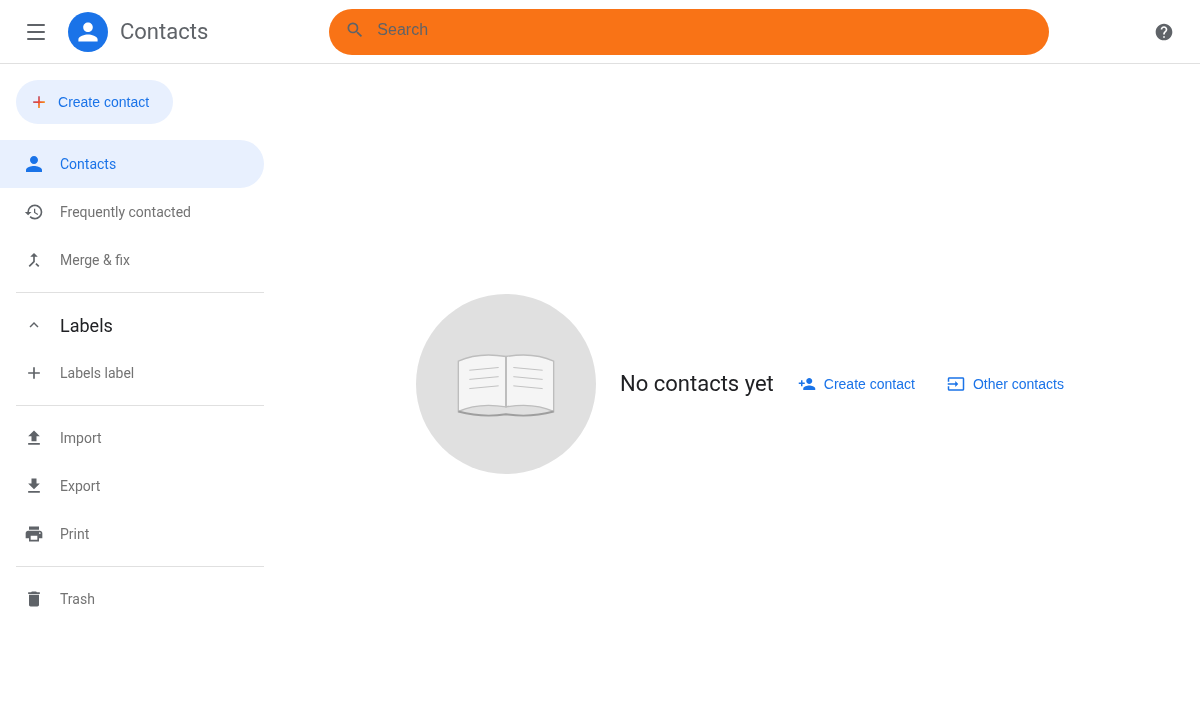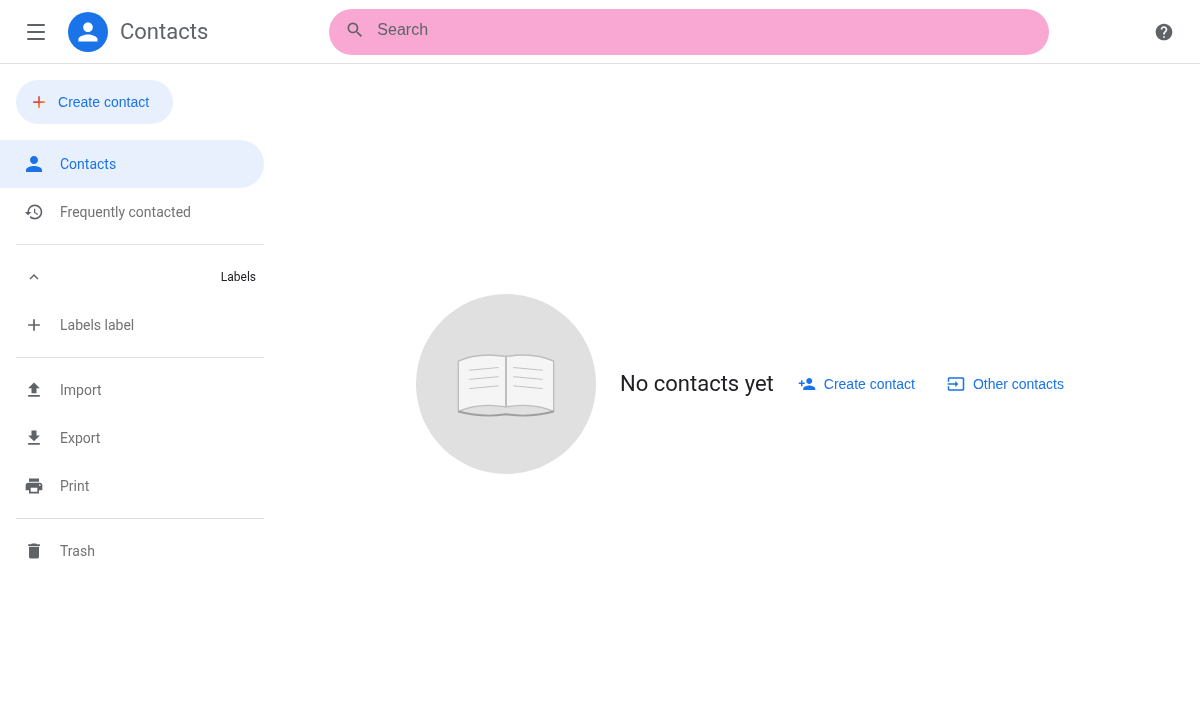--- a/index.html
+++ b/index.html
@@ -41,21 +41,21 @@
     }
     .search-bar {
       flex: 1;
       max-width: 720px;
       margin: 0 auto;
     }
     .search-bar input {
       width: 100%;
       height: 46px;
       border: none;
-      background: #f9a8d4;
+      background: #f97316;
       border-radius: 24px;
       padding: 0 20px 4px 48px;
       font-size: 16px;
       color: #202124;
       outline: none;
     }
     .search-bar input::placeholder { color: #5f6368; }
     .search-bar-wrapper {
       position: relative;
     }
@@ -148,24 +148,23 @@
       margin: 8px 16px;
     }
 
     .labels-section { padding: 0; }
     .labels-header {
       display: flex;
       align-items: center;
       padding: 0 24px;
       height: 48px;
       gap: 16px;
-      font-size: 12px;
+      font-size: 18px;
       color: #202124;
       cursor: pointer;
-      justify-content: space-between;
     }
     .chevron-icon { width: 20px; height: 20px; display: flex; align-items: center; justify-content: center; }
 
     
     .main-content {
       flex: 1;
       display: flex;
       flex-direction: column;
       align-items: center;
       justify-content: center;
@@ -267,20 +266,28 @@
     <div class="nav-item">
       <div class="nav-icon">
         <svg viewBox="0 0 24 24">
             <path d="M13 3a9 9 0 0 0-9 9H1l3.89 3.89.07.14L9 12H6c0-3.87 3.13-7 7-7s7 3.13 7 7-3.13 7-7 7c-1.93 0-3.68-.79-4.94-2.06l-1.42 1.42A8.954 8.954 0 0 0 13 21a9 9 0 0 0 0-18zm-1 5v5l4.28 2.54.72-1.21-3.5-2.08V8H12z"></path>
           </svg>
       </div>
       <span>Frequently contacted</span>
     </div>
 
 
+    <div class="nav-item">
+      <div class="nav-icon">
+        <svg viewBox="0 0 24 24">
+            <path d="M17 20.41L18.41 19 15 15.59 13.59 17 17 20.41zM7.5 8H11v5.59L5.59 19 7 20.41l6-6V8h3.5L12 3.5 7.5 8z"></path>
+          </svg>
+      </div>
+      <span>Merge &amp; fix</span>
+    </div>
 
     <div class="sidebar-divider"></div>
 
     <div class="labels-section">
       <div class="labels-header">
         <div class="chevron-icon">
           <svg width="18" height="18" viewBox="0 0 24 24" fill="#5f6368">
               <path d="M7.41 15.41L12 10.83l4.59 4.58L18 14l-6-6-6 6z"></path>
             </svg>
         </div>

